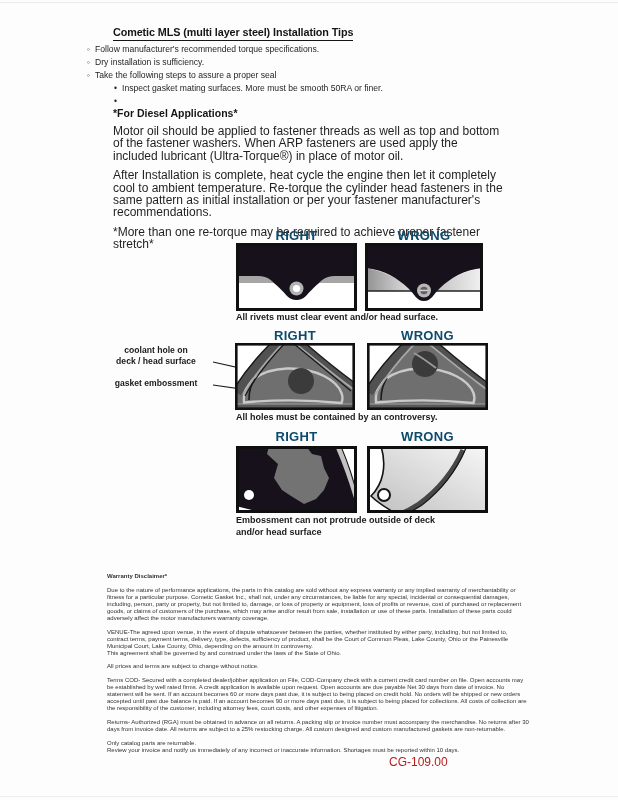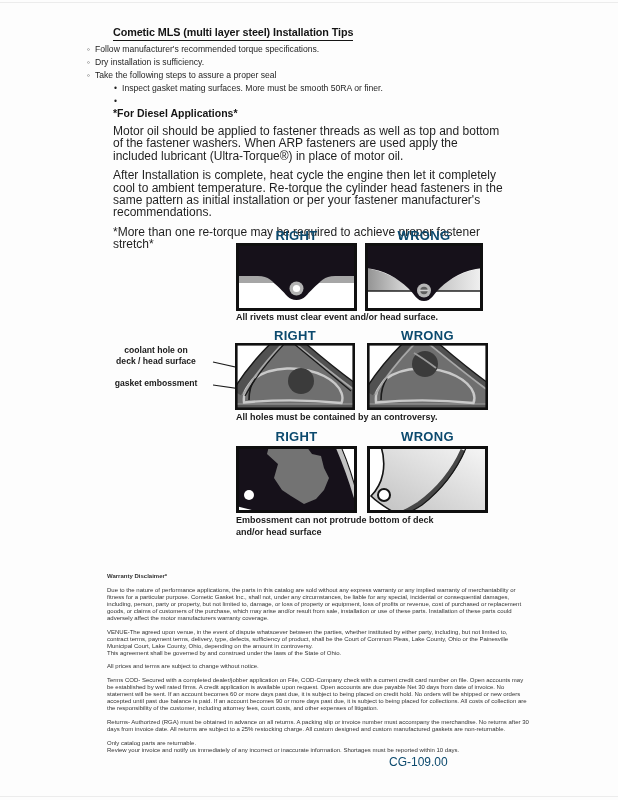--- a/index.html
+++ b/index.html
@@ -41,21 +41,21 @@
     position:absolute;font-size:8.6px;font-weight:600;color:#1b1b1b;line-height:10.5px;
     text-align:center;white-space:pre-line;
   }
   svg{display:block;}
 
   
   .legal{position:absolute;left:107px;top:573px;width:423px;}
   .legal-h{font-size:6px;font-weight:700;margin:0 0 7px 0;color:#2a2a2a;}
   .legal p{margin:0 0 6.5px 0;font-size:6px;line-height:7.1px;color:#333;white-space:pre-line;}
 
-  .footer-code{position:absolute;left:389px;top:755px;font-size:12px;color:#0c4a6e;text-align:right;}
+  .footer-code{position:absolute;left:389px;top:755px;font-size:12px;color:#b91c1c;text-align:right;}
 </style>
 </head>
 <body>
 
 <div class="page">
   <div class="hairline" style="top:2px"></div>
   <div class="hairline" style="top:796px"></div>
 
   <div class="title">Cometic MLS (multi layer steel) Installation Tips</div>
 
@@ -203,21 +203,21 @@
         </linearGradient>
       </defs>
       <rect width="121" height="67" fill="#ffffff"></rect>
       <path d="M14,0 C20,20 16,38 4,50 C12,58 20,62 28,67 H121 V0 Z" fill="url(#g3)" stroke="#141414" stroke-width="1.6"></path>
       <path d="M96,4 C88,22 74,42 52,58 C46,62 40,65 36,67" stroke="#474747" stroke-width="5" fill="none"></path>
       <path d="M99,2 C91,21 77,42 55,59 C49,63 43,66 39,68" stroke="#161616" stroke-width="1.2" fill="none"></path>
       <circle cx="17" cy="49" r="6" fill="#ffffff" stroke="#141414" stroke-width="2"></circle>
       <rect x="1.5" y="1.5" width="118" height="64" fill="none" stroke="#0f0f0f" stroke-width="3"></rect>
     </svg>
   </div>
-  <div class="fig-caption" style="left:236px;top:515px">Embossment can not protrude bottom of deck
+  <div class="fig-caption" style="left:236px;top:515px">Embossment can not protrude outside of deck
 and/or head surface</div>
 
   <div class="legal">
     <p class="legal-h">Warranty Disclaimer*</p>
     <p>Due to the nature of performance applications, the parts in this catalog are sold without any express warranty or any implied warranty of merchantability or fitness for a particular purpose.  Cometic Gasket Inc., shall not, under any circumstances, be liable for any special, incidental or consequential damages, including, person, party or property, but not limited to, damage, or loss of property or equipment, loss of profits or revenue, cost of purchased or replacement goods, or claims of customers of the purchase, which may arise and/or result from sale, installation or use of these parts.  Installation of these parts could adversely affect the motor manufacturers warranty coverage.</p>
     <p>VENUE-The agreed upon venue, in the event of dispute whatsoever between the parties, whether instituted by either party, including, but not limited to, contract terms, payment terms, delivery, type, defects, sufficiency of product, shall be the Court of Common Pleas, Lake County, Ohio or the Painesville Municipal Court, Lake County, Ohio, depending on the amount in controversy.
 This agreement shall be governed by and construed under the laws of the State of Ohio.</p>
     <p>All prices and terms are subject to change without notice.</p>
     <p>Terms COD- Secured with a completed dealer/jobber application on File, COD-Company check with a current credit card number on file.  Open accounts may be established by well rated firms.  A credit application is available upon request.  Open accounts are due payable Net 30 days from date of invoice.  No statement will be sent.  If an account becomes 60 or more days past due, it is subject to being placed on credit hold.  No orders will be shipped or new orders accepted until past due balance is paid.  If an account becomes 90 or more days past due, it is subject to being placed for collections.  All costs of collection are the responsibility of the customer, including attorney fees, court costs, and other expenses of litigation.</p>
     <p>Returns- Authorized (RGA) must be obtained in advance on all returns.  A packing slip or invoice number must accompany the merchandise.  No returns after 30 days from invoice date.  All returns are subject to a 25% restocking charge.  All custom designed and custom manufactured gaskets are non-returnable.</p>

